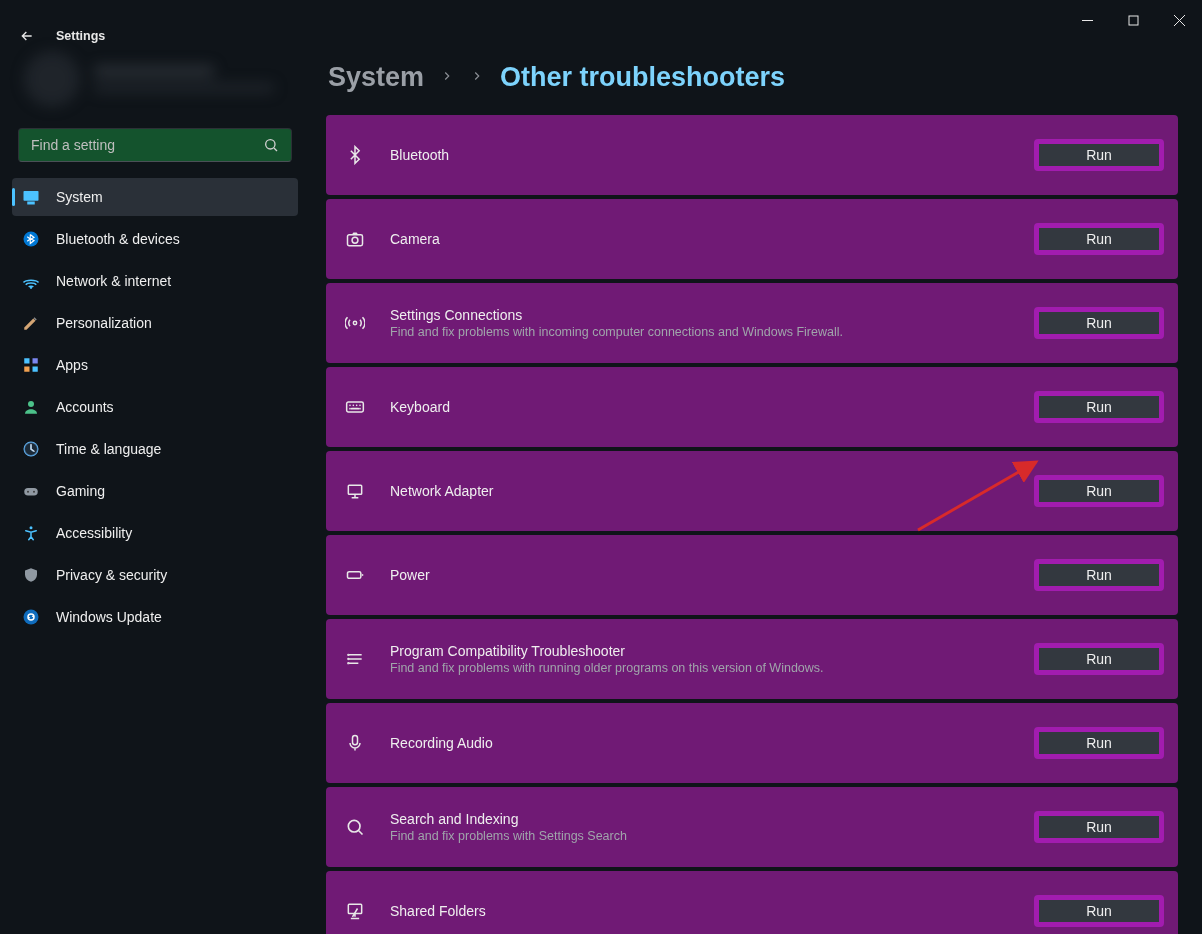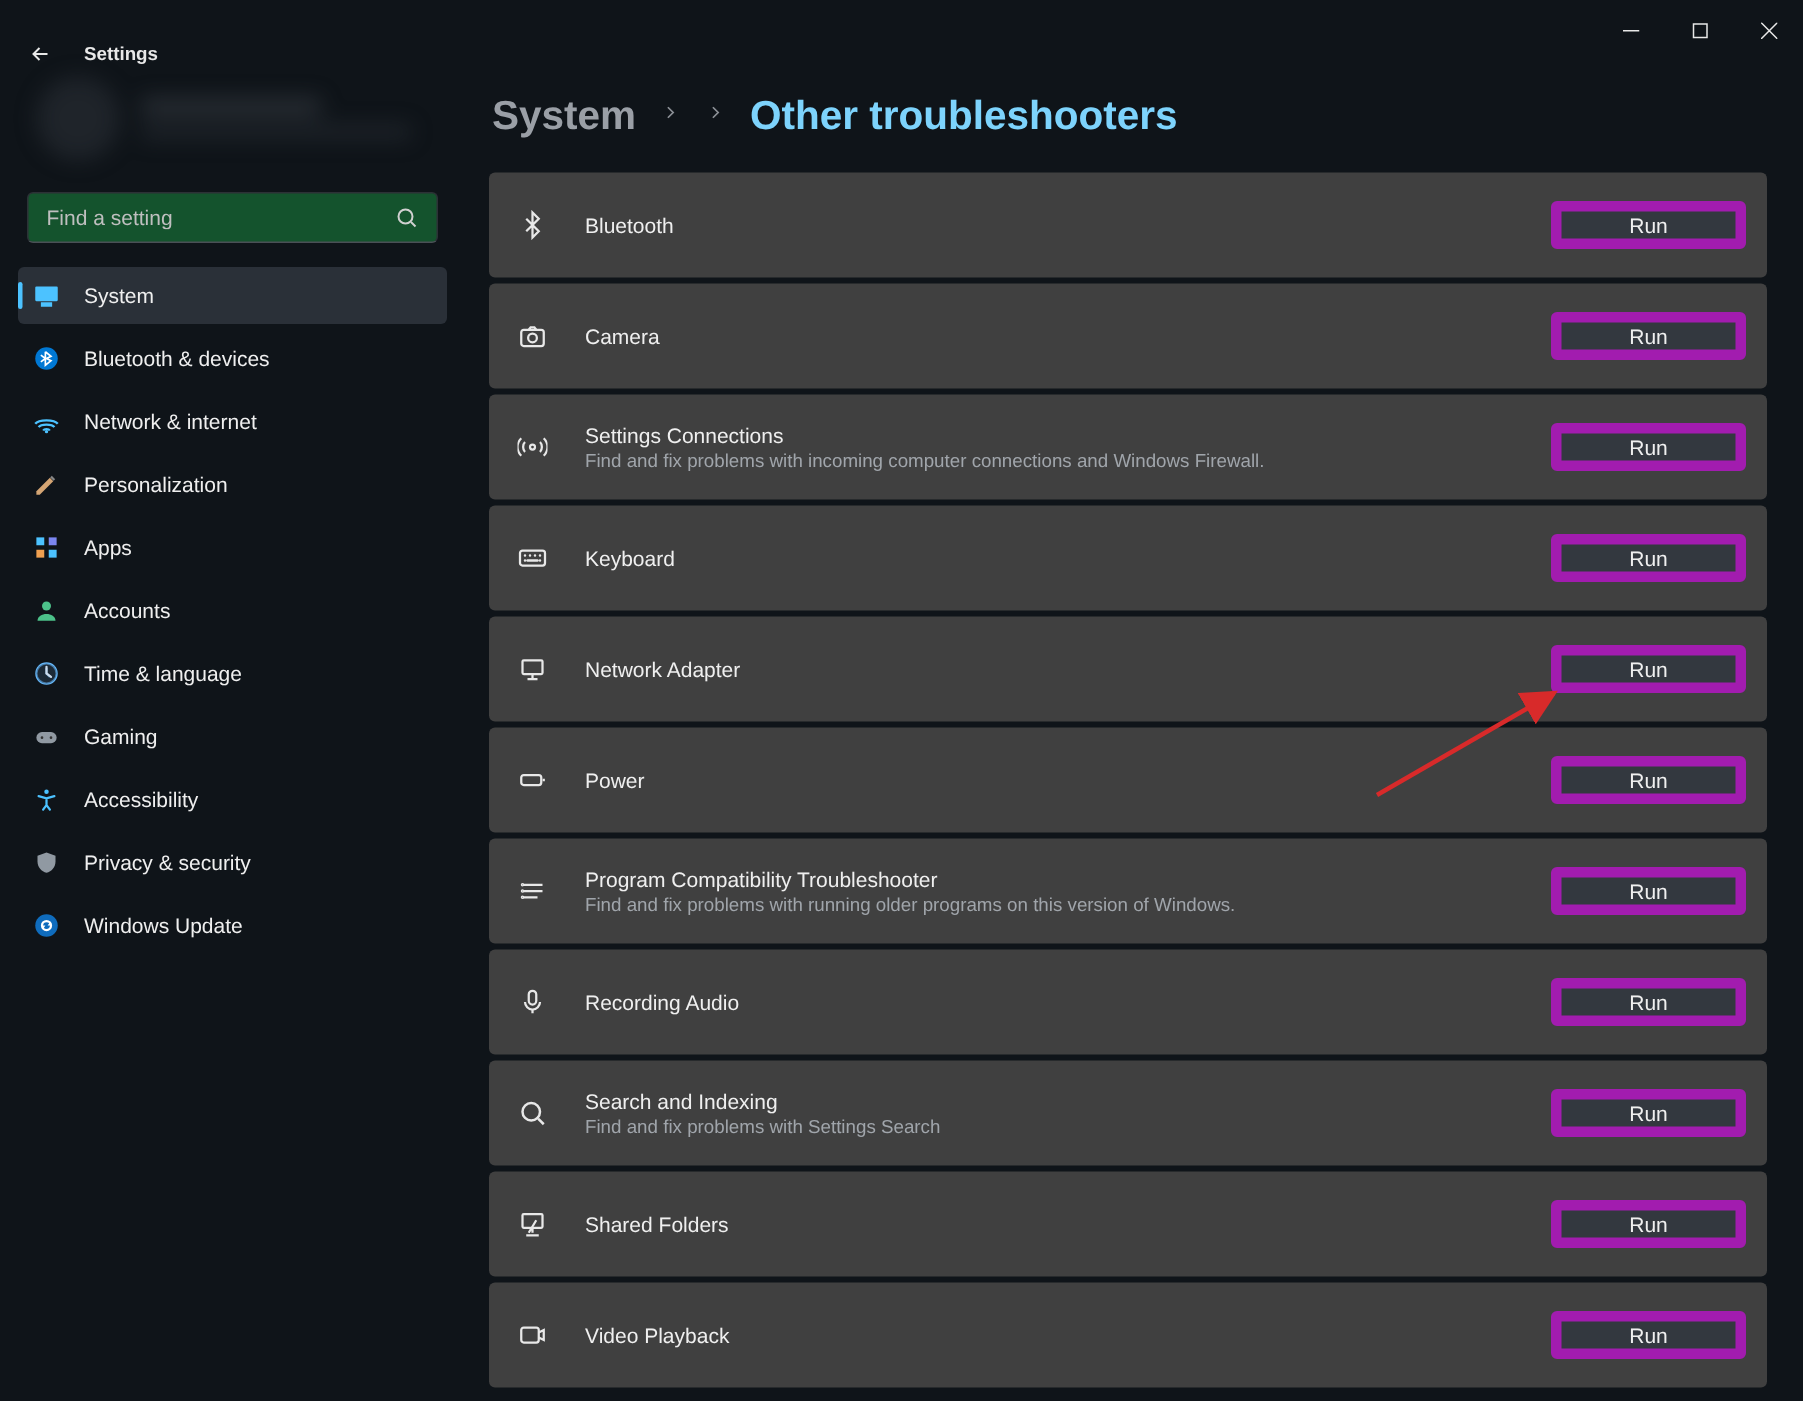--- a/index.html
+++ b/index.html
@@ -38,26 +38,26 @@
 .main { flex: 1; padding: 22px 24px 24px 16px; overflow-y: auto; }
 .main::-webkit-scrollbar { width: 6px; }
 .main::-webkit-scrollbar-thumb { background: #3a3f46; border-radius: 3px; }
 
 .breadcrumb { display: flex; align-items: center; gap: 16px; margin-bottom: 22px; padding-left: 2px;}
 .bc-part { font-size: 27px; font-weight: 600; color: #9a9fa6; cursor:pointer; }
 .bc-sep { color: #8c9096; }
 .bc-part.current { color: #7dd3fc; font-weight: 700; cursor: default; }
 
 .cards { display: flex; flex-direction: column; gap: 4px; }
-.card { background: #404040; border-radius: 4px; min-height: 70px; display: flex; align-items: center; padding: 9px 14px; gap: 20px; }
+.card { background: #701a75; border-radius: 4px; min-height: 70px; display: flex; align-items: center; padding: 24px 14px; gap: 20px; }
 .card-icon { width: 30px; height: 30px; display: flex; align-items: center; justify-content: center; color: #e8e8e8; flex-shrink:0; }
 .card-body { flex: 1; display: flex; flex-direction: column; gap: 2px; }
 .card-title { font-size: 14px; color: #efefef; }
 .card-desc { font-size: 12.5px; color: #a0a5ab; }
-.run-btn { width: 130px; height: 32px; background: #33383f; border: 7px solid #a21caf; border-radius: 4px; display:flex; align-items:center; justify-content:center; font-size: 14px; color:#efefef; cursor:pointer; }
+.run-btn { width: 130px; height: 32px; background: #33383f; border: 5px solid #a21caf; border-radius: 4px; display:flex; align-items:center; justify-content:center; font-size: 14px; color:#efefef; cursor:pointer; }
 
 .arrow-annotation { position: absolute; left: 918px; top: 480px; pointer-events: none; }
 .arrow-annotation svg { overflow: visible; }
 
 .content-wrapper { position: relative; width:1202px; height:934px; }
 </style>
 </head>
 <body>
 
 <div class="content-wrapper">

